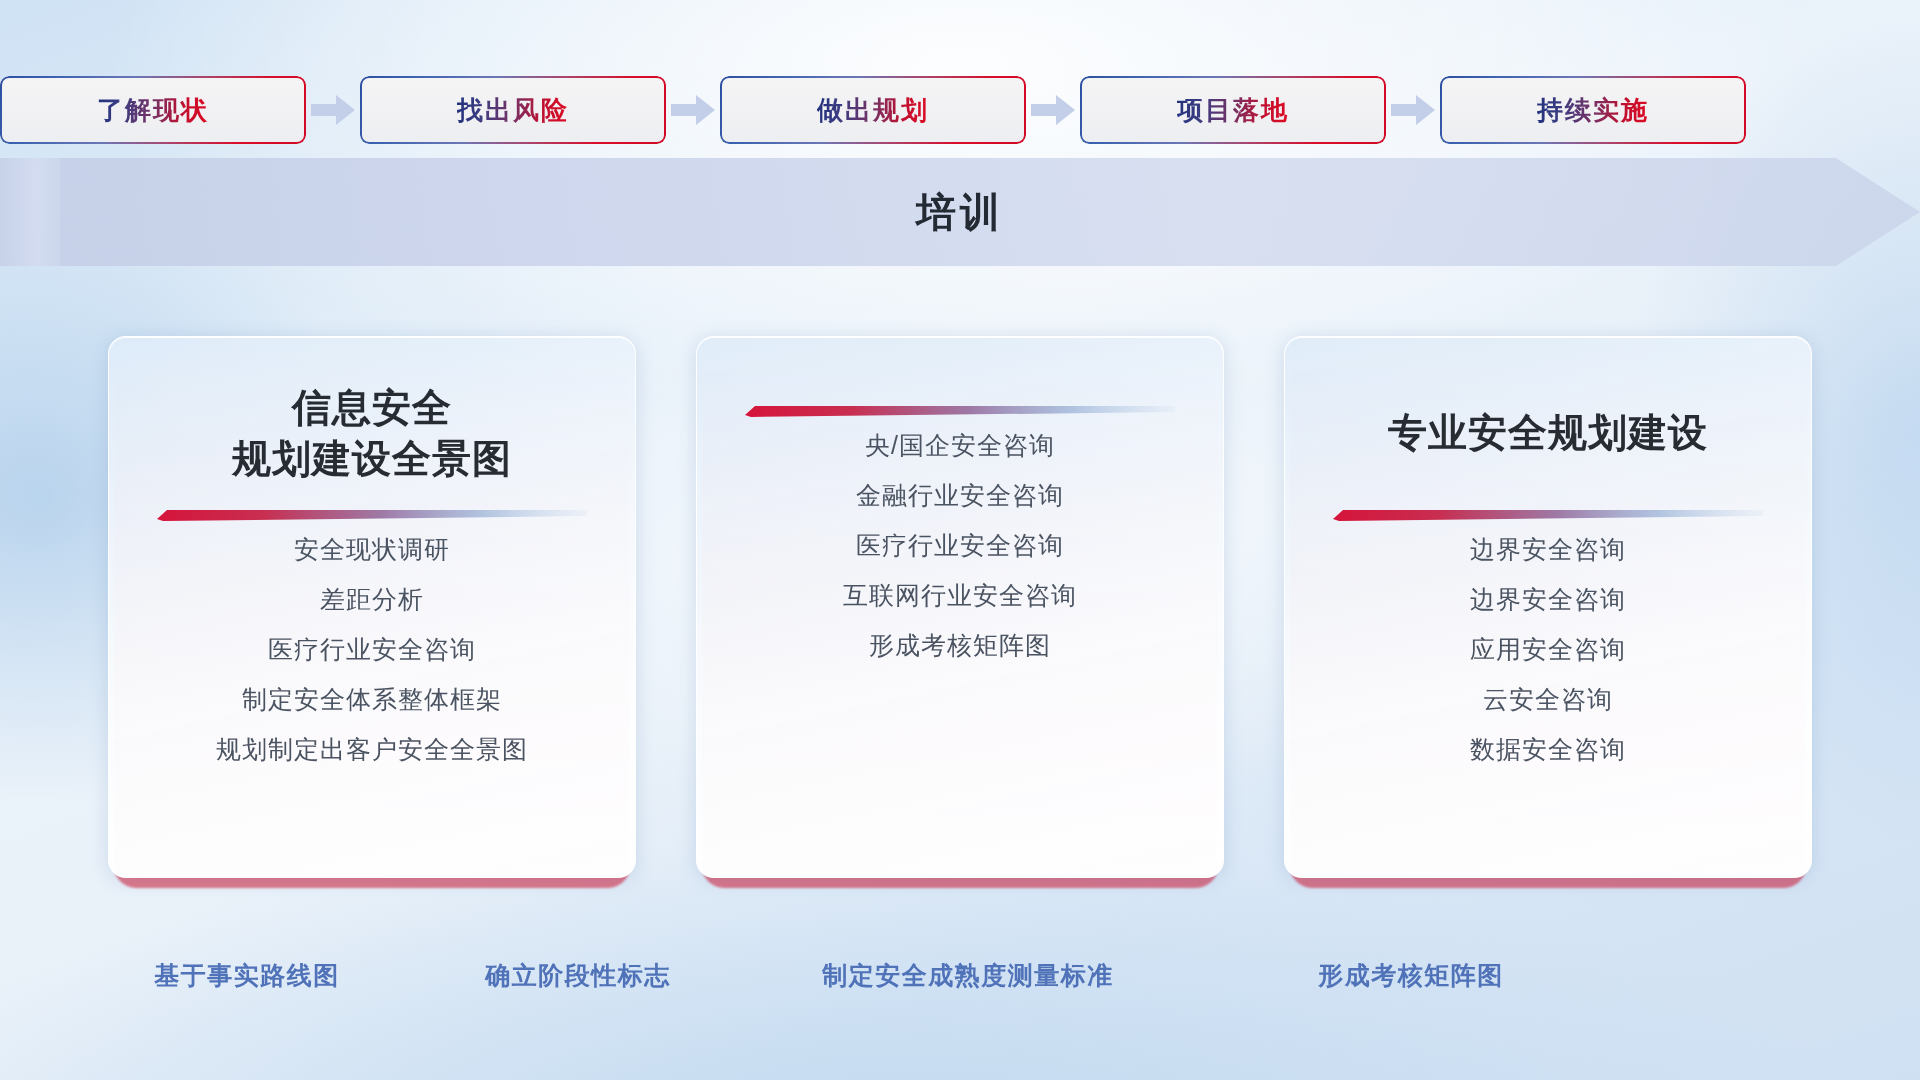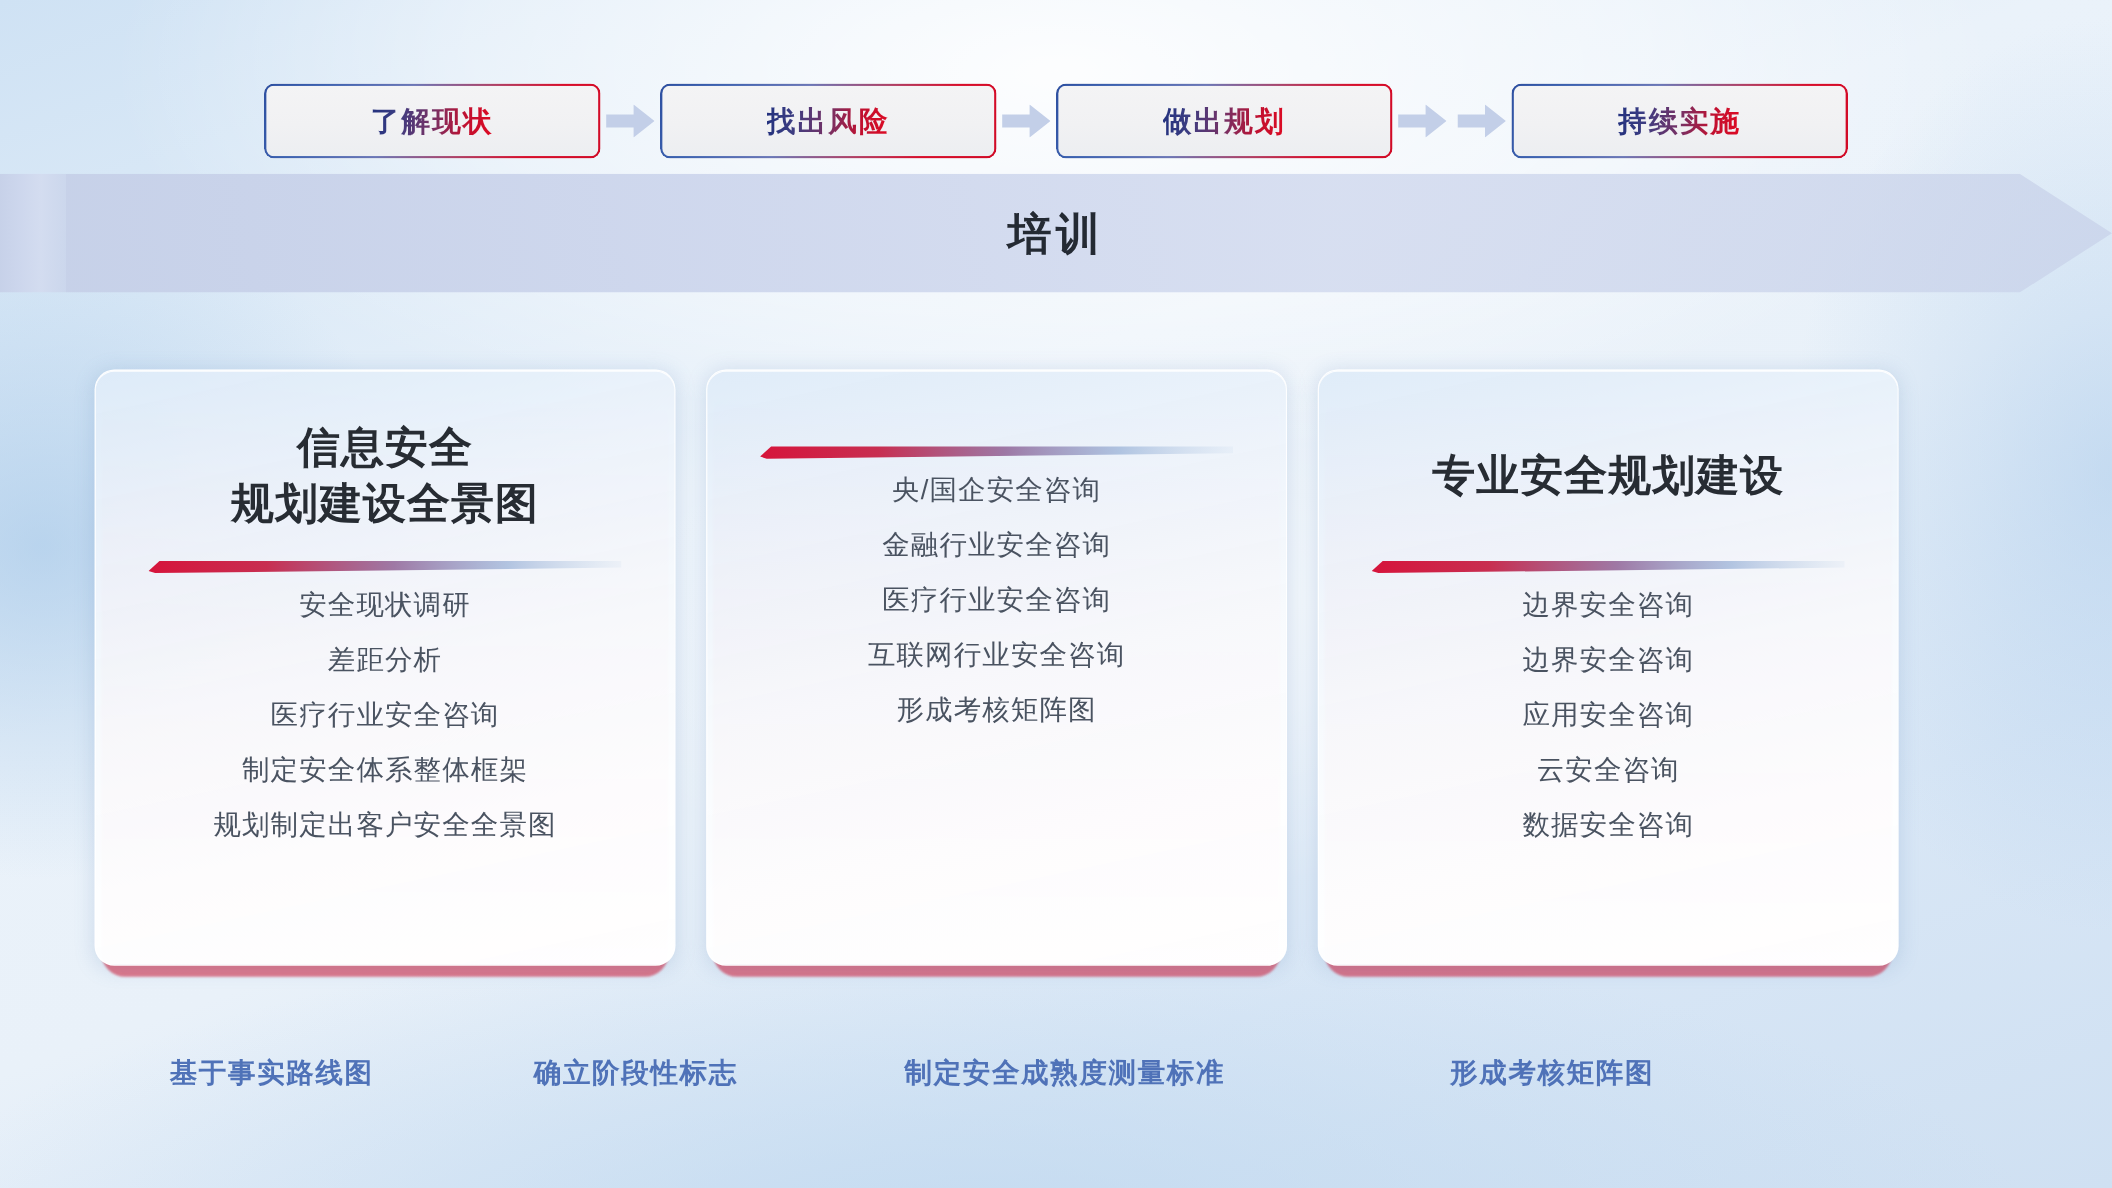--- a/index.html
+++ b/index.html
@@ -30,21 +30,21 @@
   .bg-glow-bottom {
     background:radial-gradient(ellipse 70% 36% at 46% 104%, rgba(188,214,238,.70) 0%, rgba(188,214,238,0) 72%);
   }
   .bg-glow-center {
     background:radial-gradient(ellipse 40% 34% at 52% 52%, rgba(255,255,255,.55) 0%, rgba(255,255,255,0) 70%);
   }
 
   
   .steps {
     position:absolute; left:0; top:76px; width:1920px;
-    display:flex; align-items:center; justify-content:center;
+    display:flex; align-items:center; justify-content:flex-start;
   }
   .step-box {
     position:relative;
     width:306px; height:68px;
     border-radius:9px;
     background:linear-gradient(180deg,#f4f4f5 0%,#f1f1f3 55%,#eceef1 100%);
     display:flex; align-items:center; justify-content:center;
   }
   
   .step-box::before {
@@ -78,21 +78,21 @@
   .banner-wrap svg { display:block; width:1920px; height:108px; }
   .banner-title {
     position:absolute; left:0; top:0; width:1920px; height:108px;
     display:flex; align-items:center; justify-content:center;
     font-size:40px; font-weight:700; color:#242a33; letter-spacing:4px;
   }
 
   
   .cards {
     position:absolute; left:0; top:336px; width:1812px;
-    display:flex; justify-content:center; gap:28px;
+    display:flex; justify-content:flex-end; gap:60px;
   }
   .card-outer { position:relative; width:528px; }
   
   .card-outer::before {
     content:"";
     position:absolute; left:6px; right:6px; top:18px; bottom:-10px;
     border-radius:22px;
     background:linear-gradient(180deg, rgba(214,20,48,0) 0%, rgba(214,20,48,.58) 38%, rgba(214,20,48,.85) 72%, rgba(214,20,48,.55) 100%);
     filter:blur(1.2px);
   }
@@ -179,20 +179,23 @@
   <div class="step-box">
     <span class="step-label">做出规划</span>
   </div>
 
   <div class="step-arrow">
     <svg width="44" height="30" viewBox="0 0 44 30" aria-hidden="true">
       <path d="M0 9 H25 V0 L44 15 L25 30 V21 H0 Z" fill="#c3cfe8"></path>
     </svg>
   </div>
 
+  <div class="step-box">
+    <span class="step-label">项目落地</span>
+  </div>
 
   <div class="step-arrow">
     <svg width="44" height="30" viewBox="0 0 44 30" aria-hidden="true">
       <path d="M0 9 H25 V0 L44 15 L25 30 V21 H0 Z" fill="#c3cfe8"></path>
     </svg>
   </div>
 
   <div class="step-box">
     <span class="step-label">持续实施</span>
   </div>

